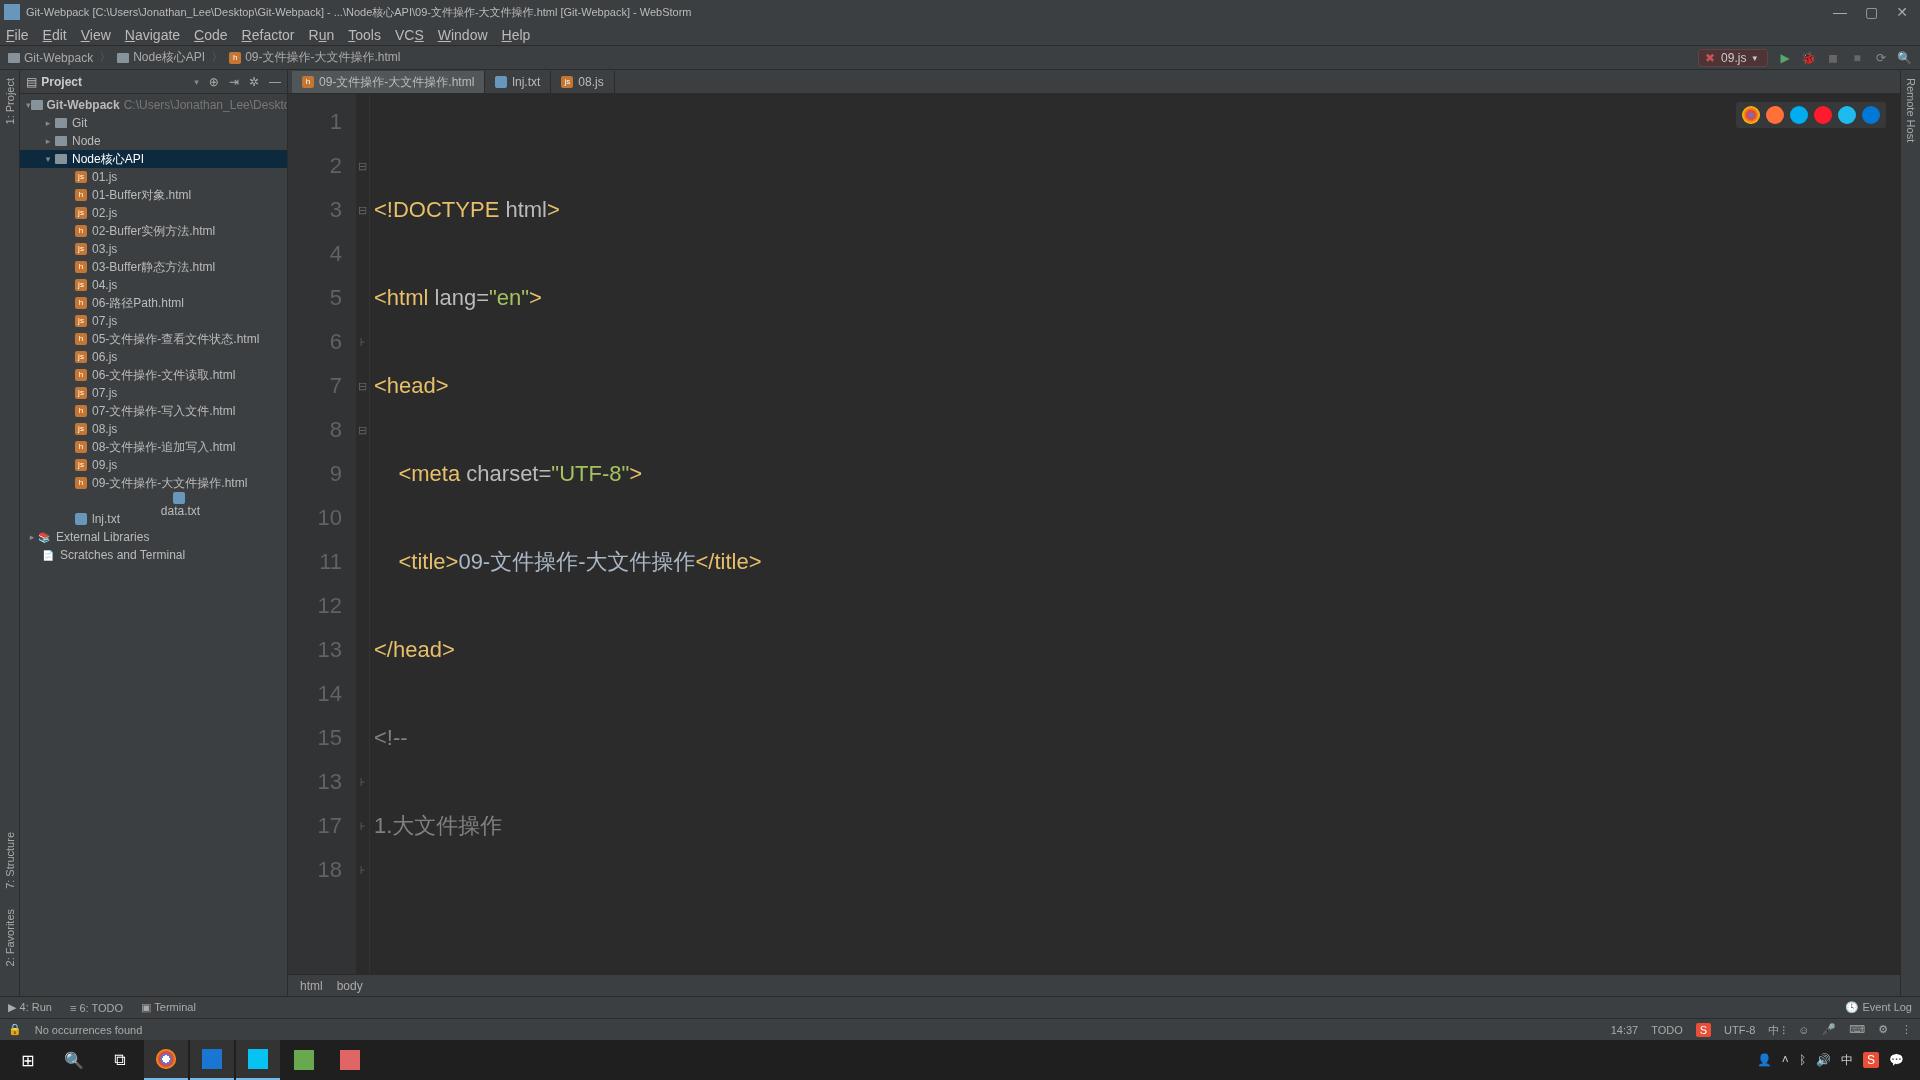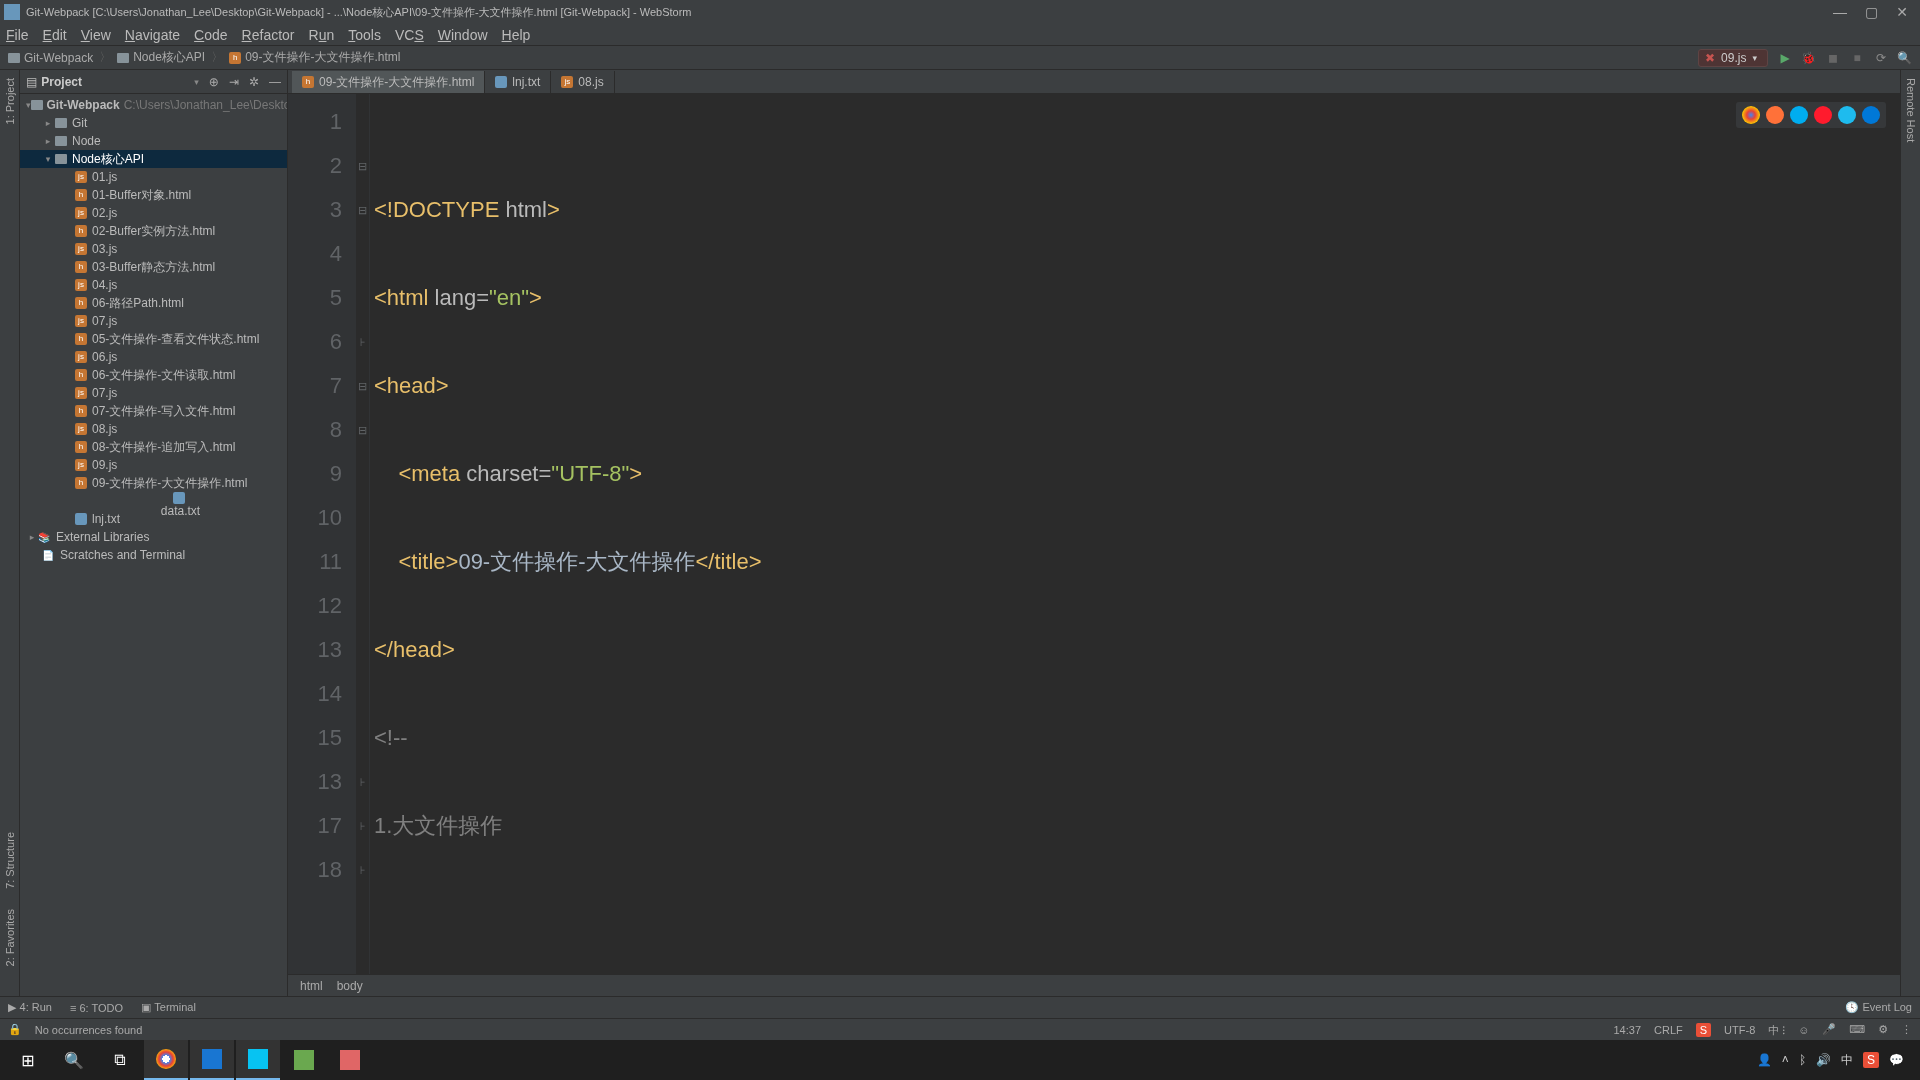--- a/index.html
+++ b/index.html
@@ -402,21 +402,21 @@
   <span>▣ <span>Terminal</span></span>
   <div class="spacer"></div>
   <span>🕓 <span>Event Log</span></span>
 </div>
 
 <div class="status-bar">
   <span>🔒</span>
   <span class="sitem">No occurrences found</span>
   <div class="spacer"></div>
   <span class="sitem">14:37</span>
-  <span class="sitem">CRLF</span>
+  <span class="sitem">TODO</span>
   <span class="sitem" style="background:#e94f37;color:#fff;padding:1px 4px;border-radius:2px">S</span>
   <span class="sitem">UTF-8</span>
   <span class="sitem">中 ⁝</span>
   <span class="sitem">☺</span>
   <span class="sitem">🎤</span>
   <span class="sitem">⌨</span>
   <span class="sitem">⚙</span>
   <span class="sitem">⋮</span>
 </div>
 

